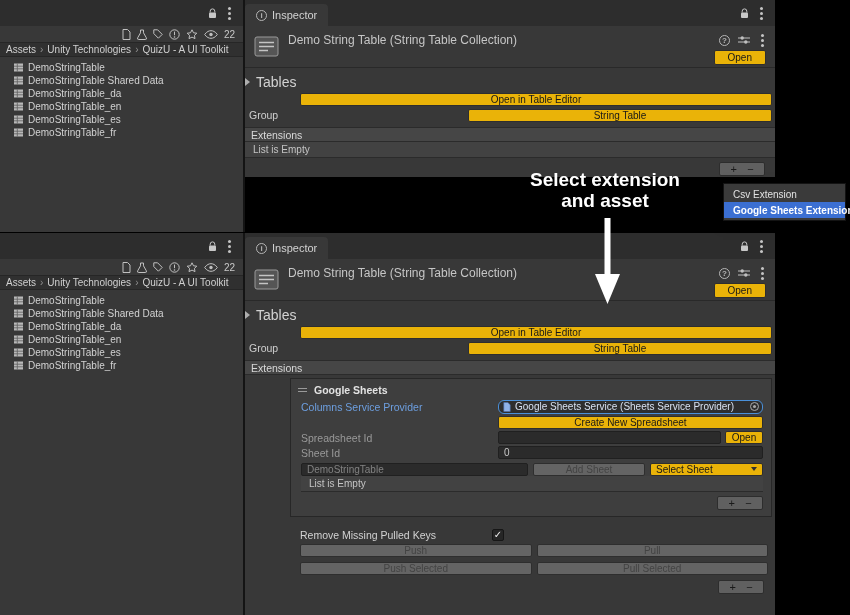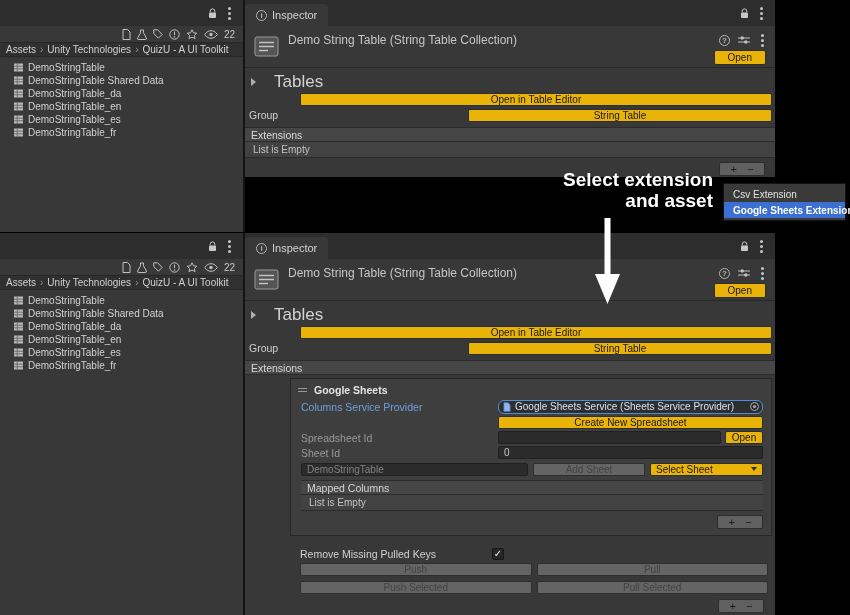--- a/index.html
+++ b/index.html
@@ -33,21 +33,21 @@
   .head-right{flex:1;min-width:0}
   .title-row{display:flex;align-items:center;gap:8px;margin-top:3px}
   .ititle{font-size:12px;color:#c6c6c6;flex:1;white-space:nowrap;overflow:hidden}
   .open-row{display:flex;justify-content:flex-end;margin-top:3px;padding-right:1px}
 
   .btn{background:#eab308;border:1px solid #2e2e2e;border-radius:2px;color:#181818;font-size:10px;display:inline-flex;align-items:center;justify-content:center;height:13px;white-space:nowrap;font-family:inherit}
   .btn.sm{height:15px;padding:0 13px}
   .btn.dim{background:#646464;color:#434343}
   .caret{width:0;height:0;border-top:4px solid #303030;border-left:3.5px solid transparent;border-right:3.5px solid transparent}
 
-  .fold{display:flex;align-items:center;gap:18px;height:14px;padding-left:6px;margin-top:7px;font-size:17px;color:#d2d2d2}
+  .fold{display:flex;align-items:center;gap:6px;height:14px;padding-left:0;margin-top:7px;font-size:14px;color:#d2d2d2}
   .tri-r{width:0;height:0;border-left:5px solid #aeaeae;border-top:4px solid transparent;border-bottom:4px solid transparent}
 
   .widebtn{display:flex;margin:4px 3px 0 55px}
   .prop{display:flex;align-items:flex-start;height:13px;margin:3px 3px 0 4px;font-size:10.5px;color:#cfcfcf}
   .plabel{width:219px;white-space:nowrap}
   .valbtn{flex:1}
 
   .secbar{height:15px;background:#464646;border-top:1px solid #2b2b2b;border-bottom:1px solid #2b2b2b;display:flex;align-items:center;padding-left:6px;font-size:10.5px;color:#d8d8d8;margin-top:5px}
   .empty{height:16px;background:#424242;border-bottom:1px solid #2b2b2b;display:flex;align-items:center;padding-left:8px;font-size:10px;color:#c4c4c4}
   .pm-row{display:flex;justify-content:flex-end;padding-right:10px;margin-top:4px}
@@ -64,21 +64,21 @@
   .picker{width:9px;height:9px;border:1px solid #a8a8a8;border-radius:50%;position:relative;flex:0 0 auto;margin-left:auto}
   .picker::after{content:"";position:absolute;left:2px;top:2px;width:3px;height:3px;background:#a8a8a8;border-radius:50%}
   .field{background:#2b2b2b;border:1px solid #202020;border-radius:2px;height:13px;display:flex;align-items:center;padding:0 5px;font-size:10px;color:#c9c9c9;white-space:nowrap;overflow:hidden}
   .field.dimtext{color:#828282}
   .remove-row{display:flex;align-items:center;margin:12px 3px 0 55px;font-size:10.5px;color:#d2d2d2}
   .remove-row .rlabel{width:192px}
   .cb{width:12px;height:12px;background:#262626;border:1px solid #161616;border-radius:2px;color:#efefef;font-size:10px;line-height:1;display:flex;align-items:center;justify-content:center}
   .btn-pair{display:flex;gap:5px;margin:3px 7px 0 55px}
   .btn-pair .btn{flex:1}
 
-  #overlay-text{position:absolute;left:497px;top:169px;width:216px;text-align:right;color:var(--overlay-white,#fff);font-size:19px;font-weight:700;line-height:21px;z-index:20}
+  #overlay-text{position:absolute;left:497px;top:169px;width:216px;text-align:center;color:var(--overlay-white,#fff);font-size:19px;font-weight:700;line-height:21px;z-index:20}
   #arrow{position:absolute;left:594px;top:218px;z-index:25;line-height:0}
   #ctx{position:absolute;left:723px;top:183px;width:123px;background:#3a3a3a;border:1px solid #131313;box-shadow:0 4px 10px rgba(0,0,0,.65);padding:2px 0;z-index:30}
   .ctx-item{height:16px;display:flex;align-items:center;padding:0 9px;font-size:10px;color:#e2e2e2;white-space:nowrap}
   .ctx-item.sel{background:var(--selection-blue,#3b6fd2);color:#fff;font-weight:700}
 </style>
 </head>
 <body>
 
 <div class="shot" id="shot-top">
 
@@ -453,21 +453,20 @@
         <span class="field" style="flex:1">0</span>
       </div>
       <div class="gs-prop" style="height:14px;margin-top:3px;gap:5px">
         <span class="field dimtext" style="width:227px">DemoStringTable</span>
         <span class="btn dim" style="width:112px">Add Sheet</span>
         <span class="btn" style="width:113px;justify-content:space-between;padding:0 5px">
           <span>Select Sheet</span>
           <span class="caret"></span>
         </span>
       </div>
-      <div class="secbar" style="margin:4px 8px 0 10px">Mapped Columns</div>
       <div class="empty" style="margin:0 8px 0 10px">List is Empty</div>
       <div class="pm-row" style="padding-right:8px">
         <div class="pm">
           <span>+</span>
           <span>−</span>
         </div>
       </div>
     </div>
 
     <div class="remove-row">

